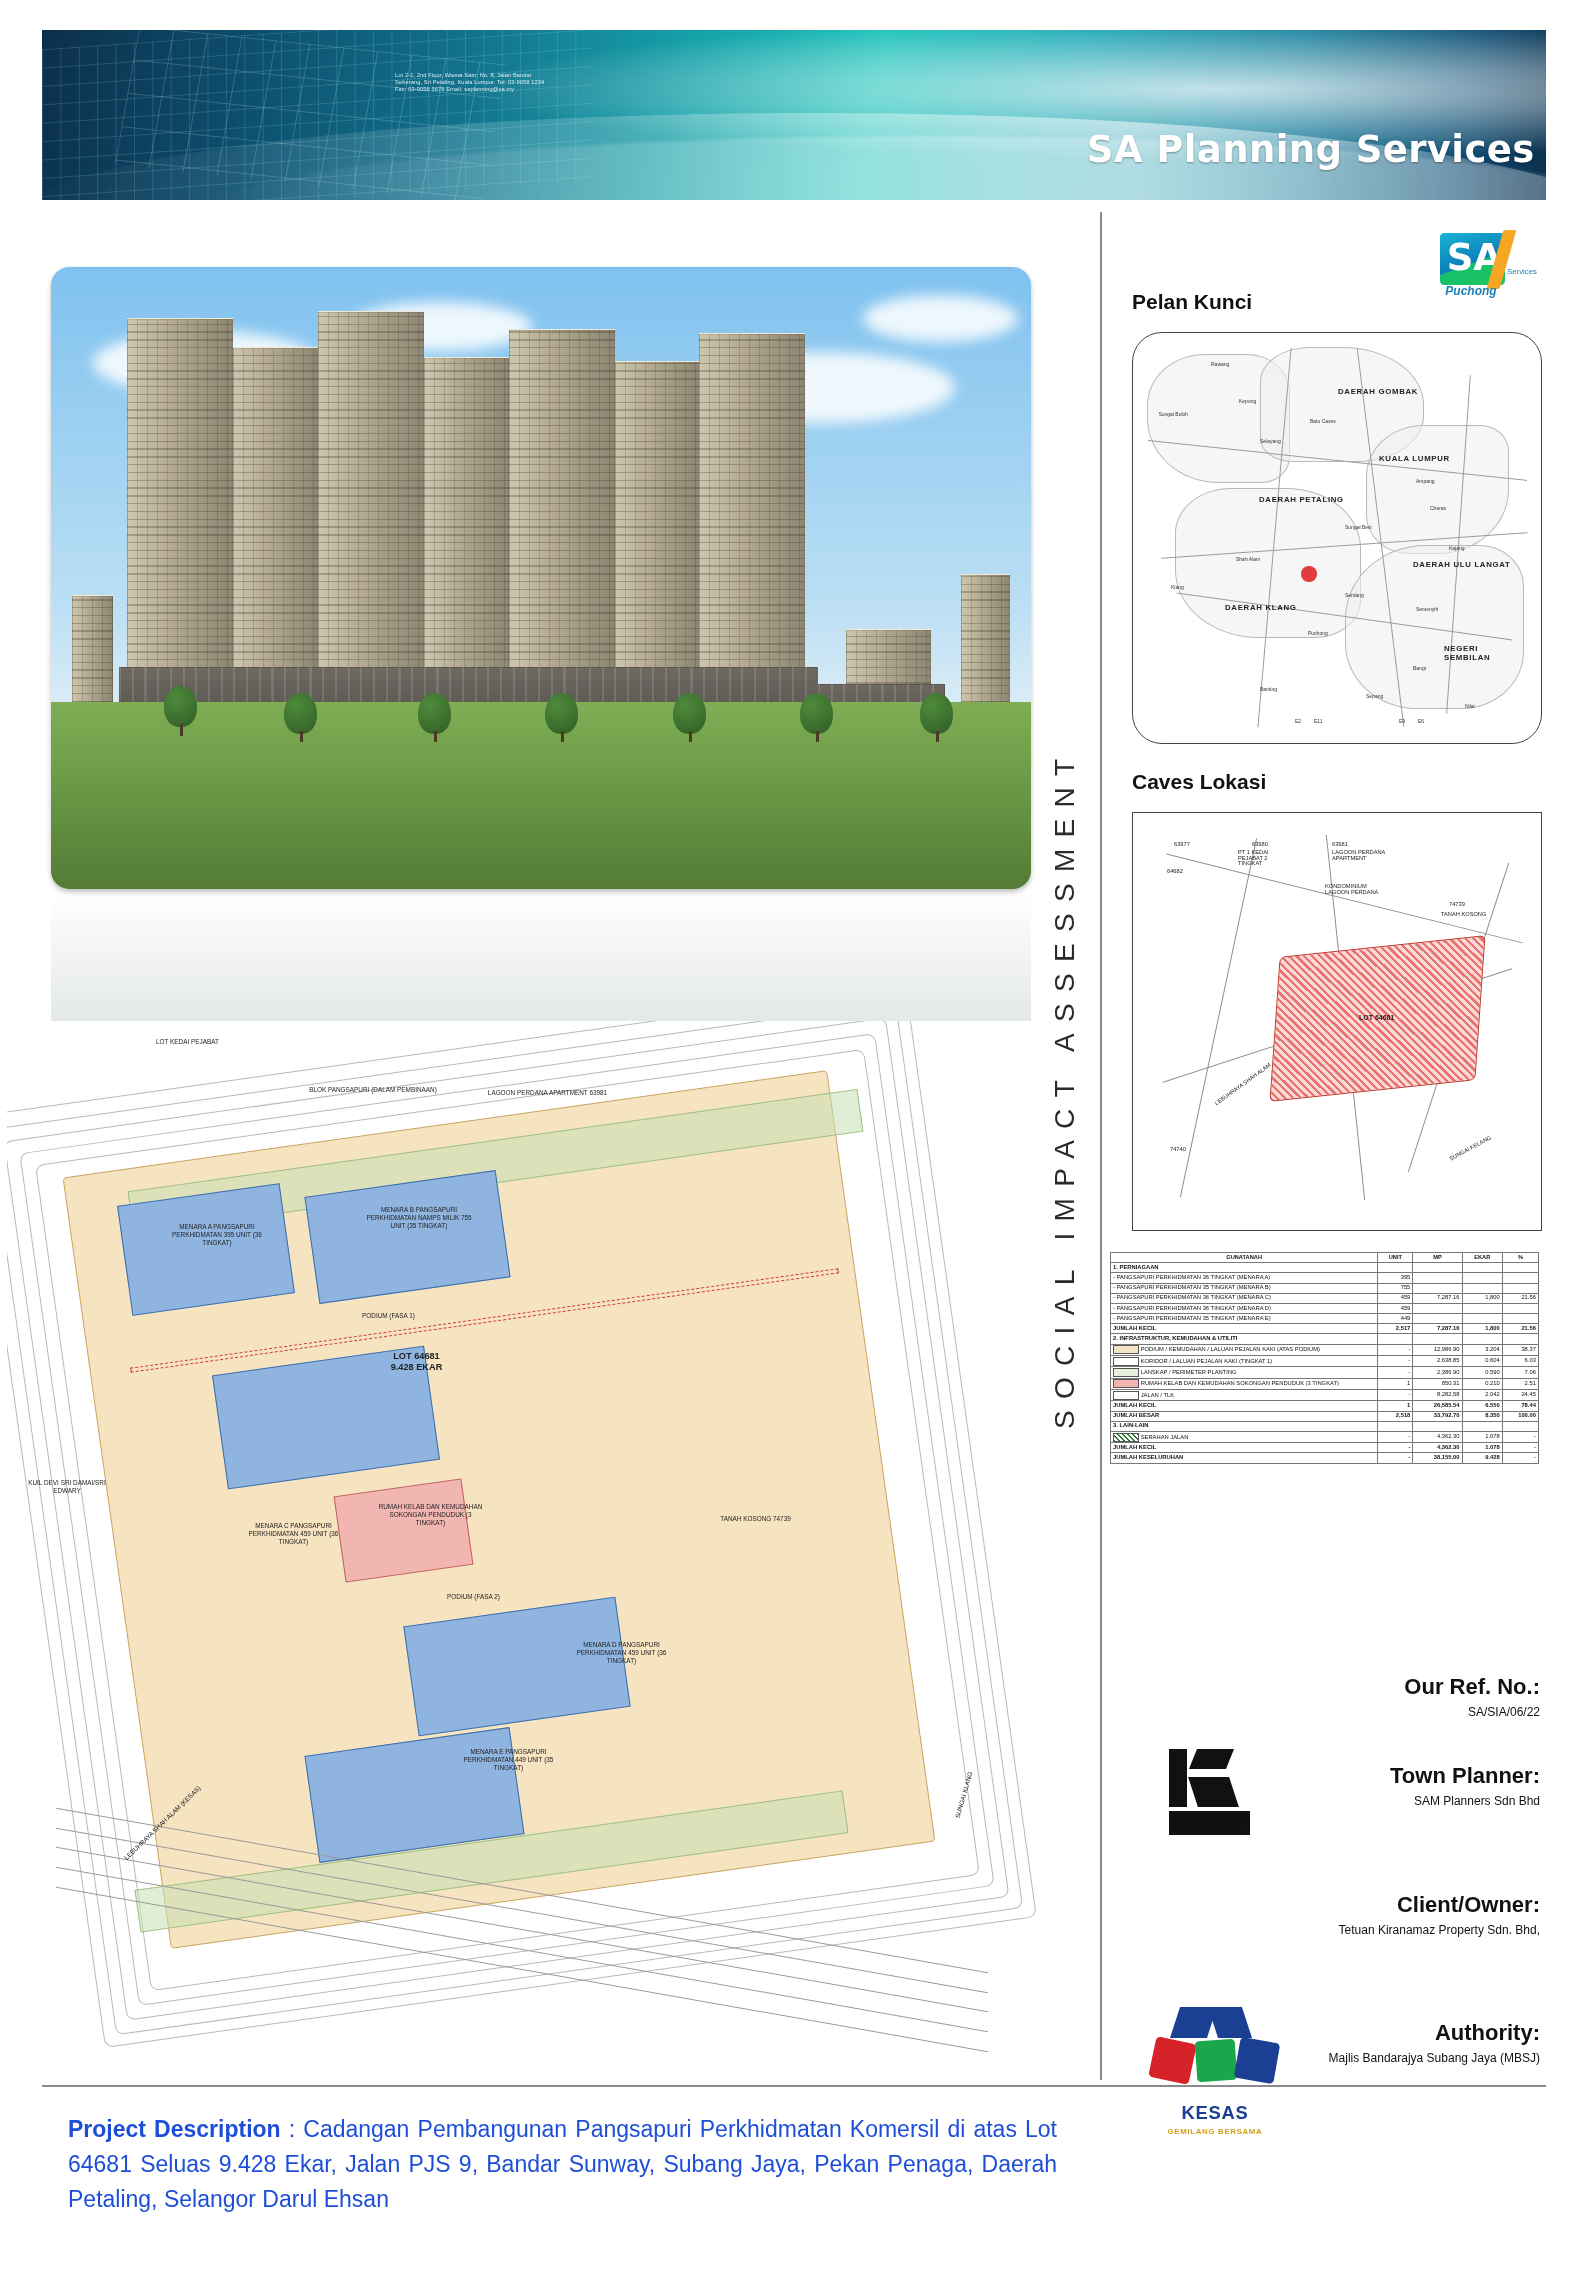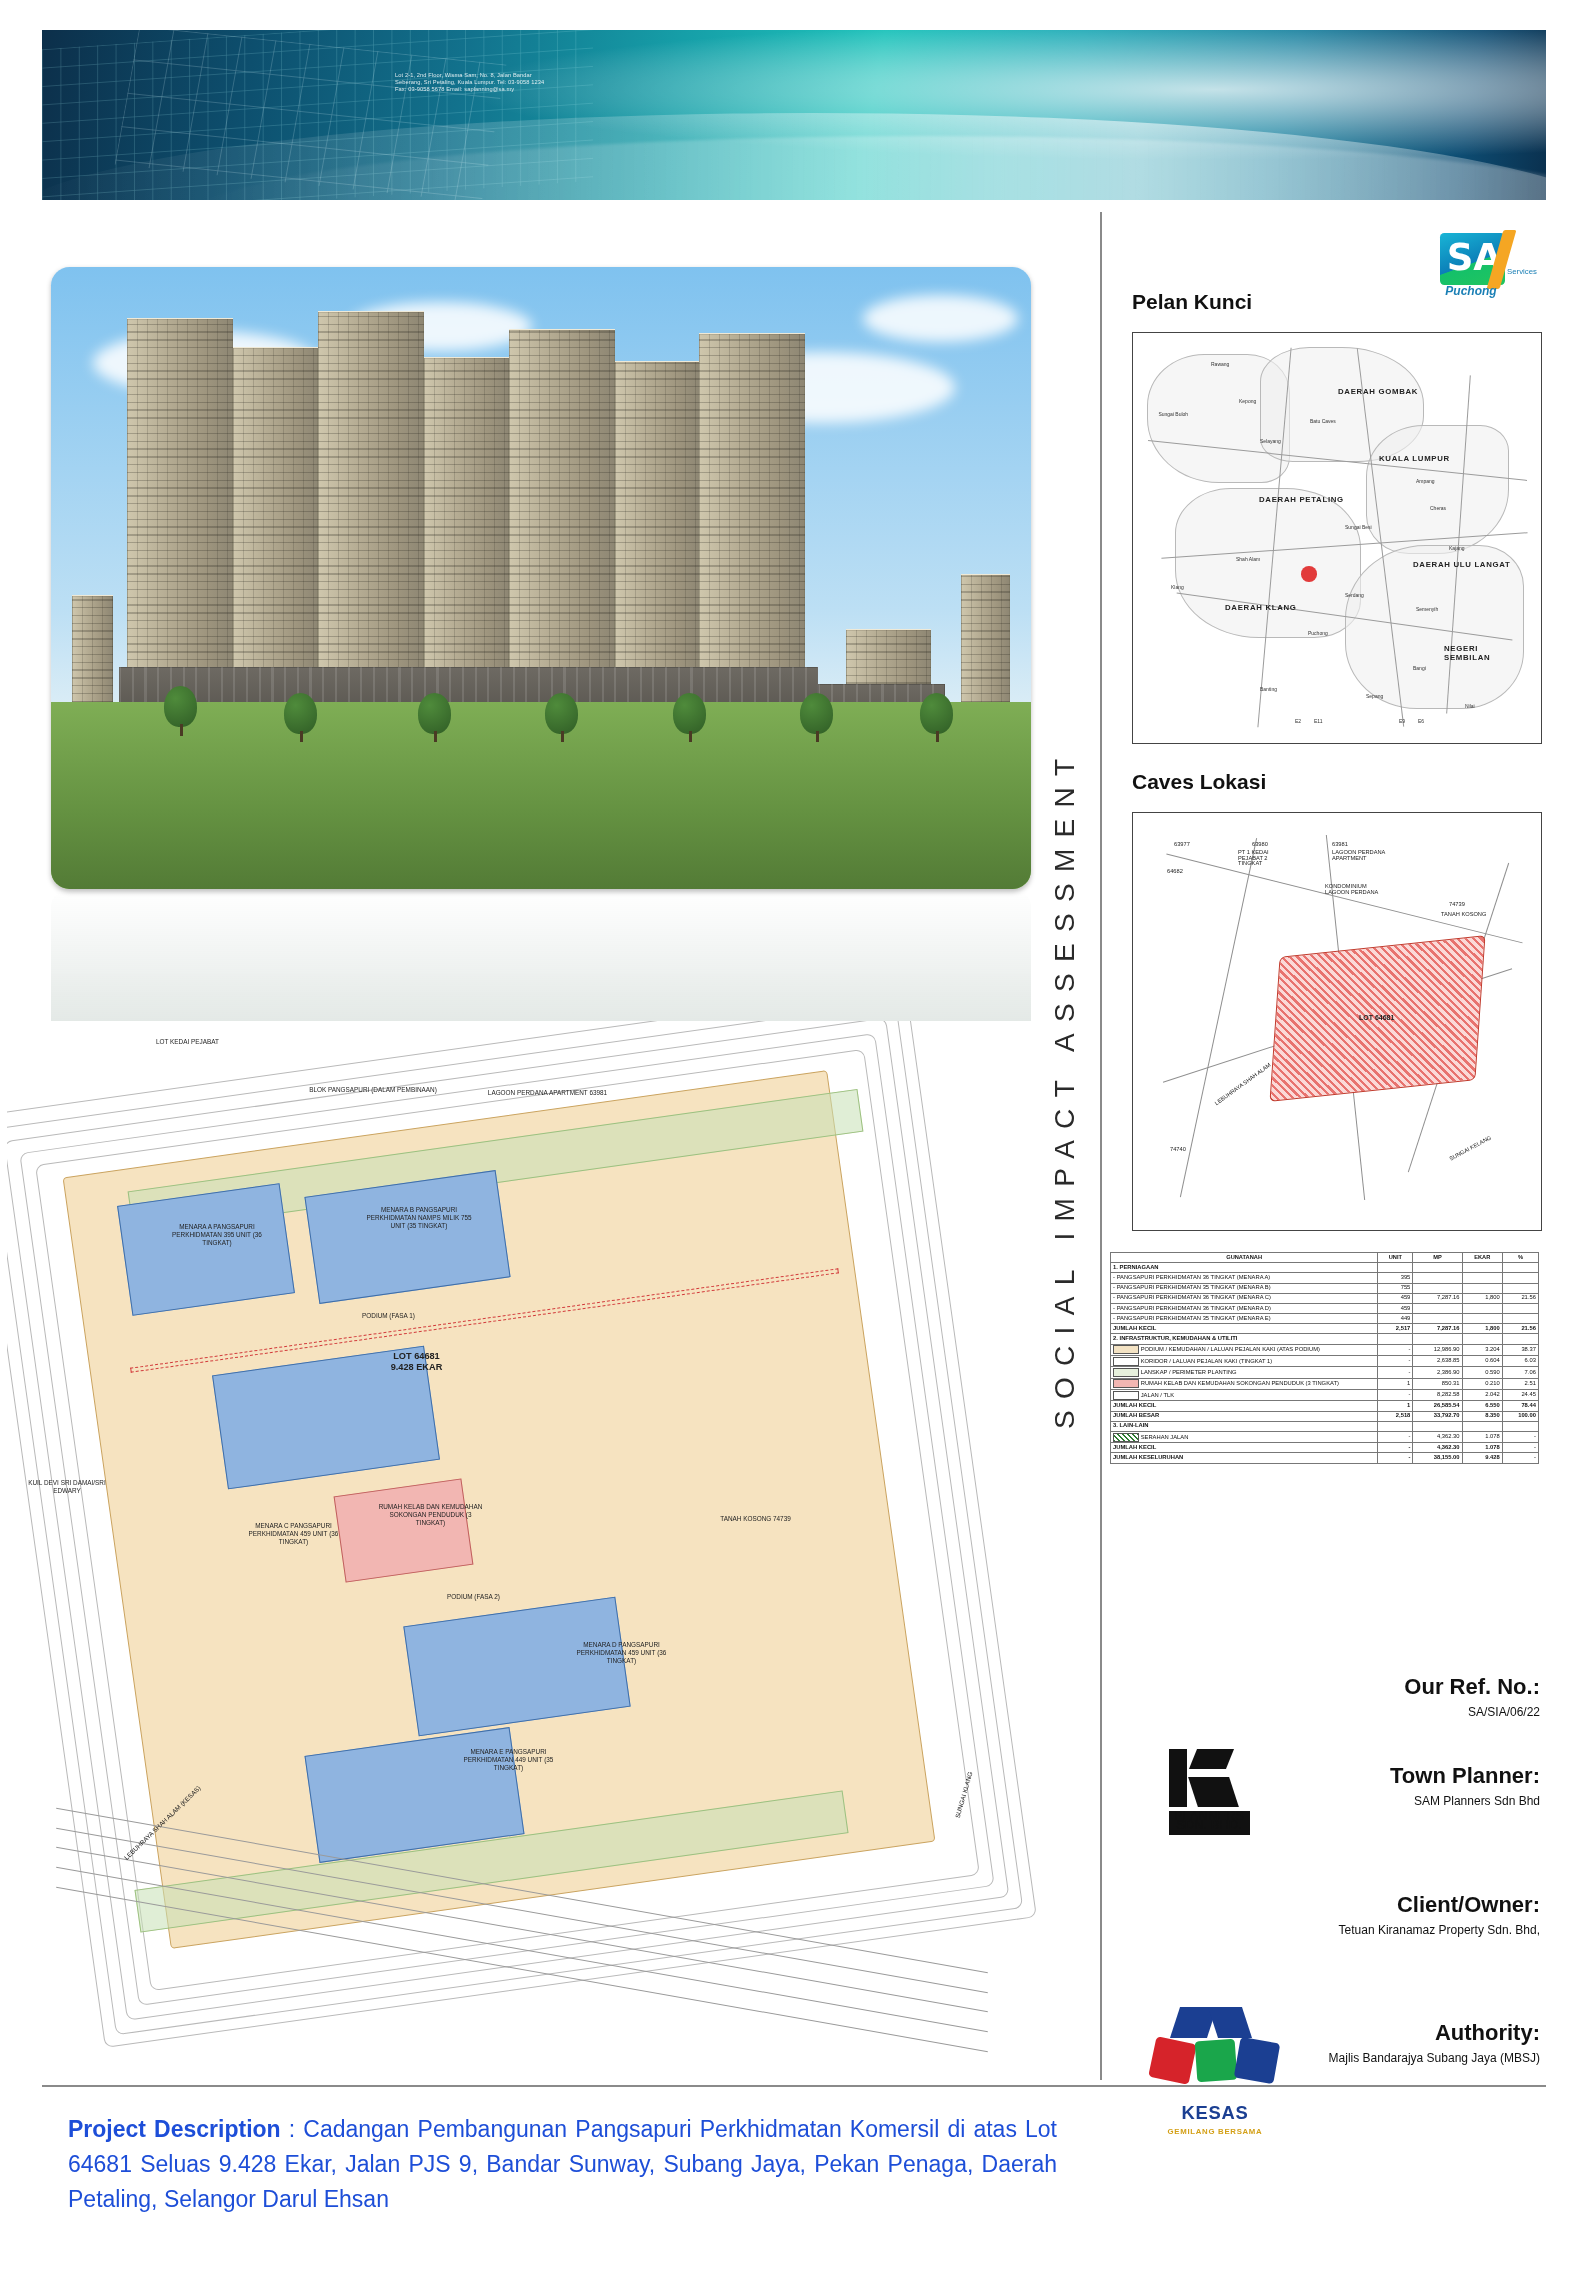--- a/index.html
+++ b/index.html
@@ -407,20 +407,21 @@
 </style>
 </head>
 <body>
 
 <div class="banner">
   <div class="banner-grid"></div>
   <div class="banner-grid2"></div>
   <div class="banner-swoosh"></div>
   <div class="banner-swoosh2"></div>
   <div class="banner-tinytext">Lot 2-1, 2nd Floor, Wisma Sam, No. 8, Jalan Bandar Seberang, Sri Petaling, Kuala Lumpur. Tel: 03-9058 1234 Fax: 03-9058 5678 Email: saplanning@sa.my</div>
+  <div class="banner-title">SA Planning Services</div>
 </div>
 
 <div class="vline"></div>
 <div class="hline-bottom"></div>
 
 <div class="photo">
   <div class="sky-cloud" style="left:42px;  top:64px;  width:226px; height:64px;"></div>
   <div class="sky-cloud" style="left:297px; top:35px;  width:184px; height:49px;"></div>
   <div class="sky-cloud" style="left:636px; top:85px; width:268px; height:71px;"></div>
   <div class="sky-cloud" style="left:812px;top:28px;  width:155px; height:47px;"></div>
@@ -520,21 +521,21 @@
 <div class="sa-logo">
   <div class="sq">
       <span>SA</span>
     </div>
   <div class="slash"></div>
   <div class="word">Puchong</div>
   <div class="word2">Services</div>
 </div>
 
 <div class="panel-head" style="left:1132px; top:290px;">Pelan Kunci</div>
-<div class="map-box" style="left:1132px; top:332px; width:408px; height:410px;">
+<div class="map-box" style="left:1132px; top:332px; width:408px; height:410px;border-radius:30px;">
   <div class="kunci-area" style="left:14px;  top:21px;  width:141px; height:127px; border-radius:40% 30% 20% 50%;"></div>
   <div class="kunci-area" style="left:127px; top:14px;  width:162px; height:113px; border-radius:30% 50% 40% 20%;"></div>
   <div class="kunci-area" style="left:233px; top:92px; width:141px; height:127px; border-radius:40% 20% 50% 30%;"></div>
   <div class="kunci-area" style="left:42px;  top:155px; width:184px; height:148px; border-radius:30% 40% 25% 45%;"></div>
   <div class="kunci-area" style="left:212px; top:212px; width:177px; height:162px; border-radius:45% 25% 35% 40%;"></div>
   <div class="kunci-line" style="left:14px;  top:127px; width:381px; height:1.4px; transform:rotate(6deg);"></div>
   <div class="kunci-line" style="left:28px;  top:212px; width:367px; height:1.4px; transform:rotate(-4deg);"></div>
   <div class="kunci-line" style="left:42px;  top:283px; width:339px; height:1.4px; transform:rotate(8deg);"></div>
   <div class="kunci-line" style="left:141px; top:14px;  width:1.4px;  height:381px; transform:rotate(5deg);"></div>
   <div class="kunci-line" style="left:247px; top:14px;  width:1.4px;  height:381px; transform:rotate(-7deg);"></div>

